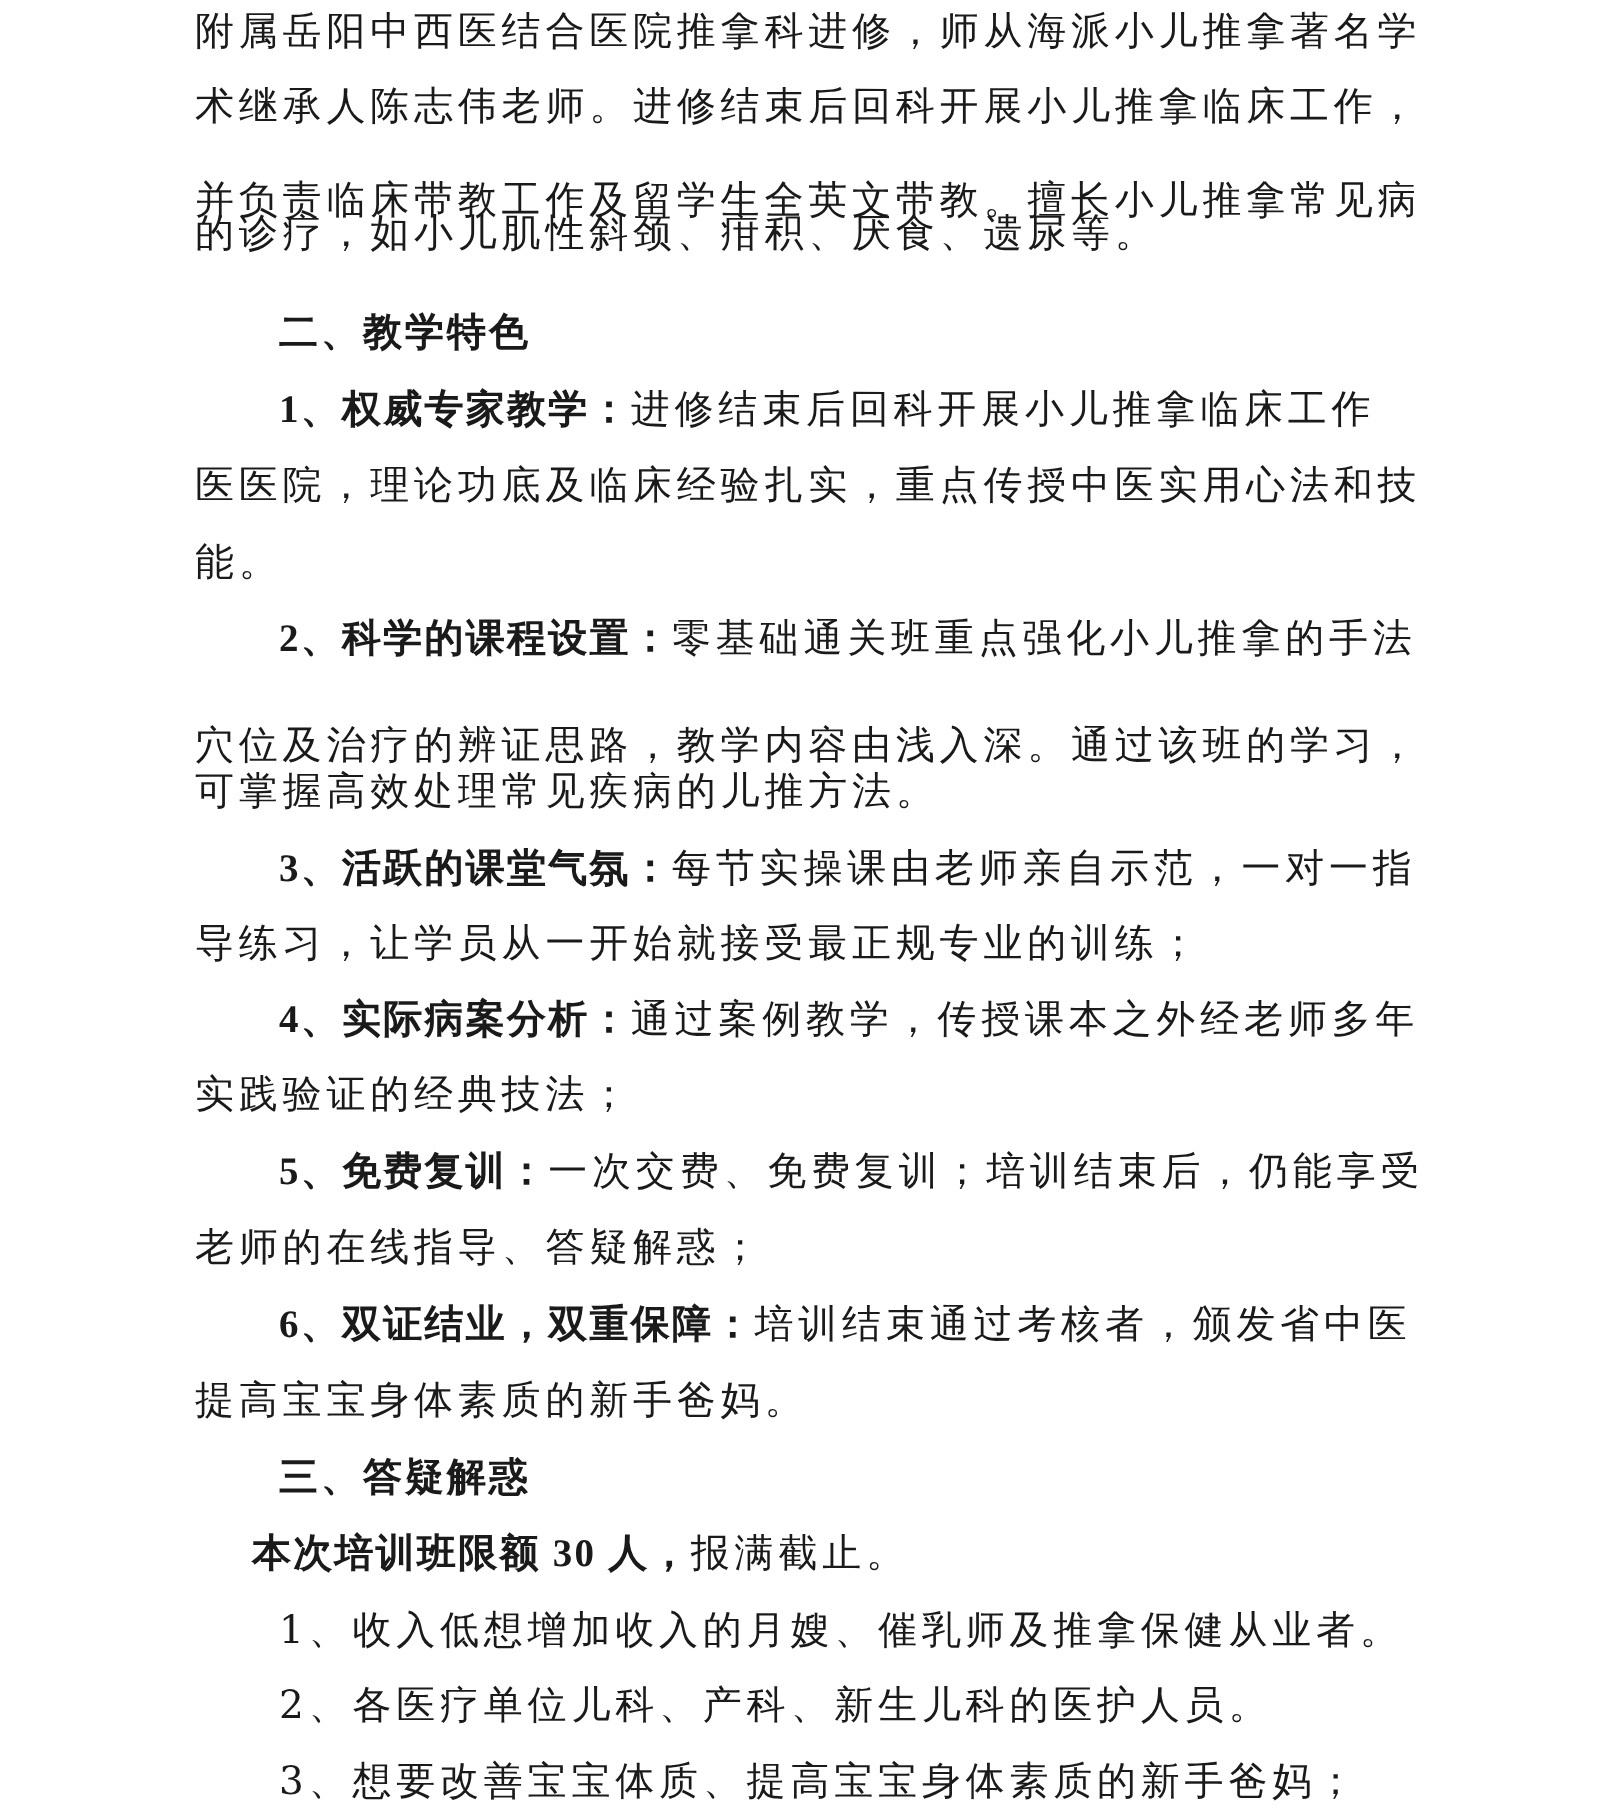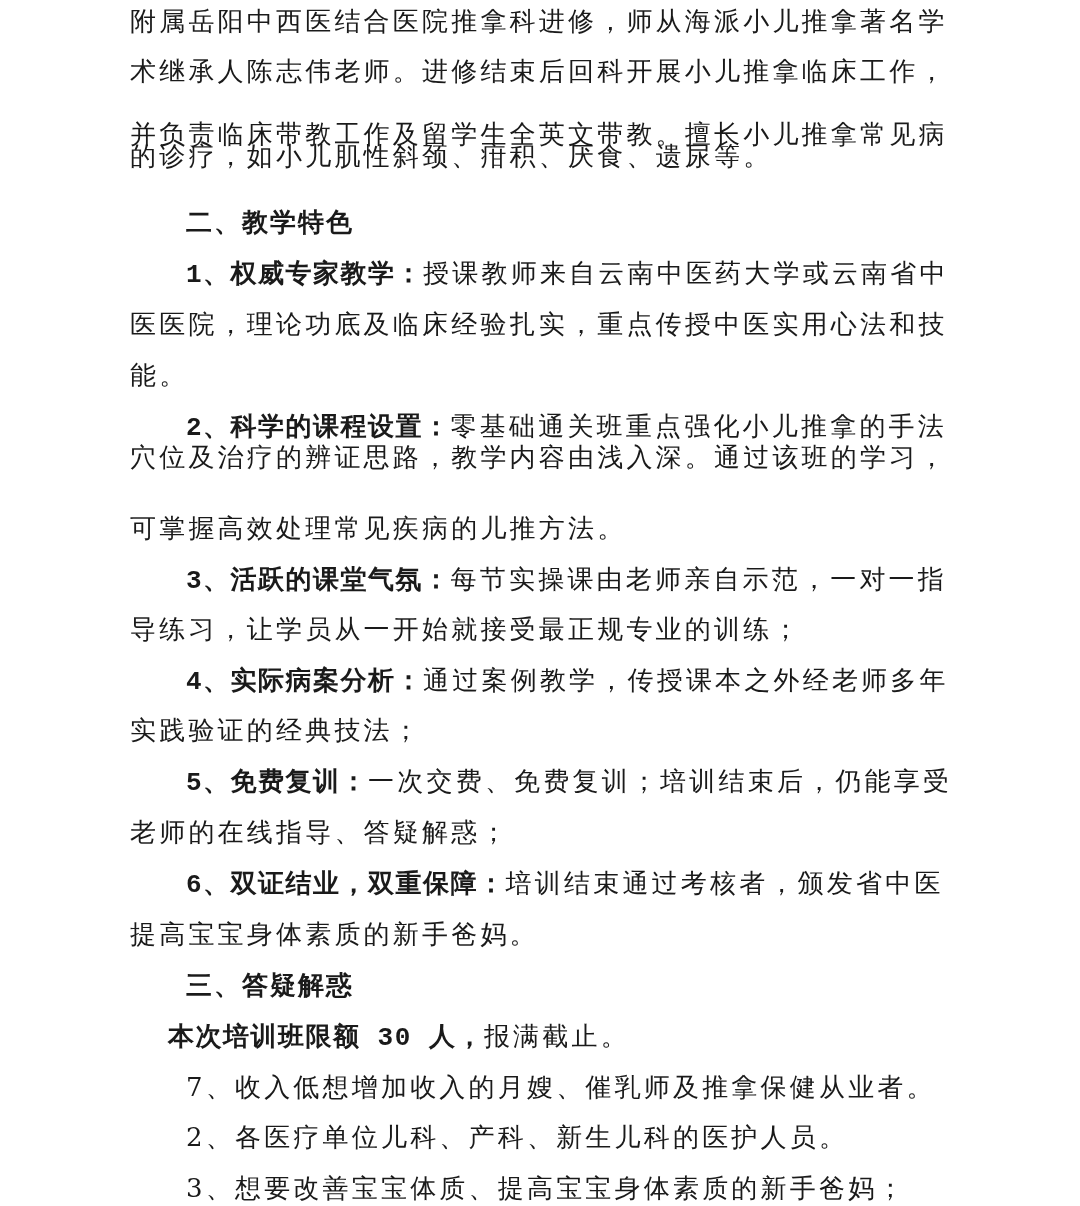--- a/index.html
+++ b/index.html
@@ -8,44 +8,44 @@
     position: absolute; left: 130px; top: 0; width: 820px;
     color: #1a1a1a;
     font-family: "DejaVu Serif", "Liberation Serif", serif;
     font-size: 26px;
     letter-spacing: 3.2px;
   }
   .line { position: absolute; left: 0; white-space: nowrap; line-height: 34px; height: 34px; }
   .indent { left: 56px; }
   .indent-small { left: 38px; }
   .heading { font-weight: bold; font-family: "DejaVu Sans", "Liberation Sans", sans-serif; letter-spacing: 2px; }
-  .lbl { font-weight: bold; font-family: Liberation Mono, monospace; letter-spacing: 1.5px; }
+  .lbl { font-weight: bold; font-family: Liberation Serif, serif; letter-spacing: 1.5px; }
 </style>
 </head>
 <body>
 
 <div class="page">
 
   <div class="line" style="top:4px">附属岳阳中西医结合医院推拿科进修，师从海派小儿推拿著名学</div>
   <div class="line" style="top:54px">术继承人陈志伟老师。进修结束后回科开展小儿推拿临床工作，</div>
   <div class="line" style="top:117px">并负责临床带教工作及留学生全英文带教。擅长小儿推拿常见病</div>
   <div class="line" style="top:139px">的诊疗，如小儿肌性斜颈、疳积、厌食、遗尿等。</div>
 
   <div class="line indent heading" style="top:205px">二、教学特色</div>
 
   <div class="line indent" style="top:256px">
-    <span class="lbl">1、权威专家教学：</span><span>授课教师来自云南中医药大学或云南省中</span>
+    <span class="lbl">1、权威专家教学：</span><span>进修结束后回科开展小儿推拿临床工作</span>
   </div>
   <div class="line" style="top:307px">医医院，理论功底及临床经验扎实，重点传授中医实用心法和技</div>
   <div class="line" style="top:358px">能。</div>
 
   <div class="line indent" style="top:409px">
     <span class="lbl">2、科学的课程设置：</span><span>零基础通关班重点强化小儿推拿的手法</span>
   </div>
-  <div class="line" style="top:440px">穴位及治疗的辨证思路，教学内容由浅入深。通过该班的学习，</div>
+  <div class="line" style="top:480px">穴位及治疗的辨证思路，教学内容由浅入深。通过该班的学习，</div>
   <div class="line" style="top:511px">可掌握高效处理常见疾病的儿推方法。</div>
 
   <div class="line indent" style="top:562px">
     <span class="lbl">3、活跃的课堂气氛：</span><span>每节实操课由老师亲自示范，一对一指</span>
   </div>
   <div class="line" style="top:612px">导练习，让学员从一开始就接受最正规专业的训练；</div>
 
   <div class="line indent" style="top:663px">
     <span class="lbl">4、实际病案分析：</span><span>通过案例教学，传授课本之外经老师多年</span>
   </div>
@@ -60,16 +60,16 @@
     <span class="lbl">6、双证结业，双重保障：</span><span>培训结束通过考核者，颁发省中医</span>
   </div>
   <div class="line" style="top:917px">提高宝宝身体素质的新手爸妈。</div>
 
   <div class="line indent heading" style="top:968px">三、答疑解惑</div>
 
   <div class="line indent-small" style="top:1019px">
     <span class="lbl">本次培训班限额 30 人，</span><span>报满截止。</span>
   </div>
 
-  <div class="line indent" style="top:1070px">7、收入低想增加收入的月嫂、催乳师及推拿保健从业者。</div>
+  <div class="line indent" style="top:1070px">1、收入低想增加收入的月嫂、催乳师及推拿保健从业者。</div>
   <div class="line indent" style="top:1120px">2、各医疗单位儿科、产科、新生儿科的医护人员。</div>
   <div class="line indent" style="top:1171px">3、想要改善宝宝体质、提高宝宝身体素质的新手爸妈；</div>
 </div>
 
 </body></html>

